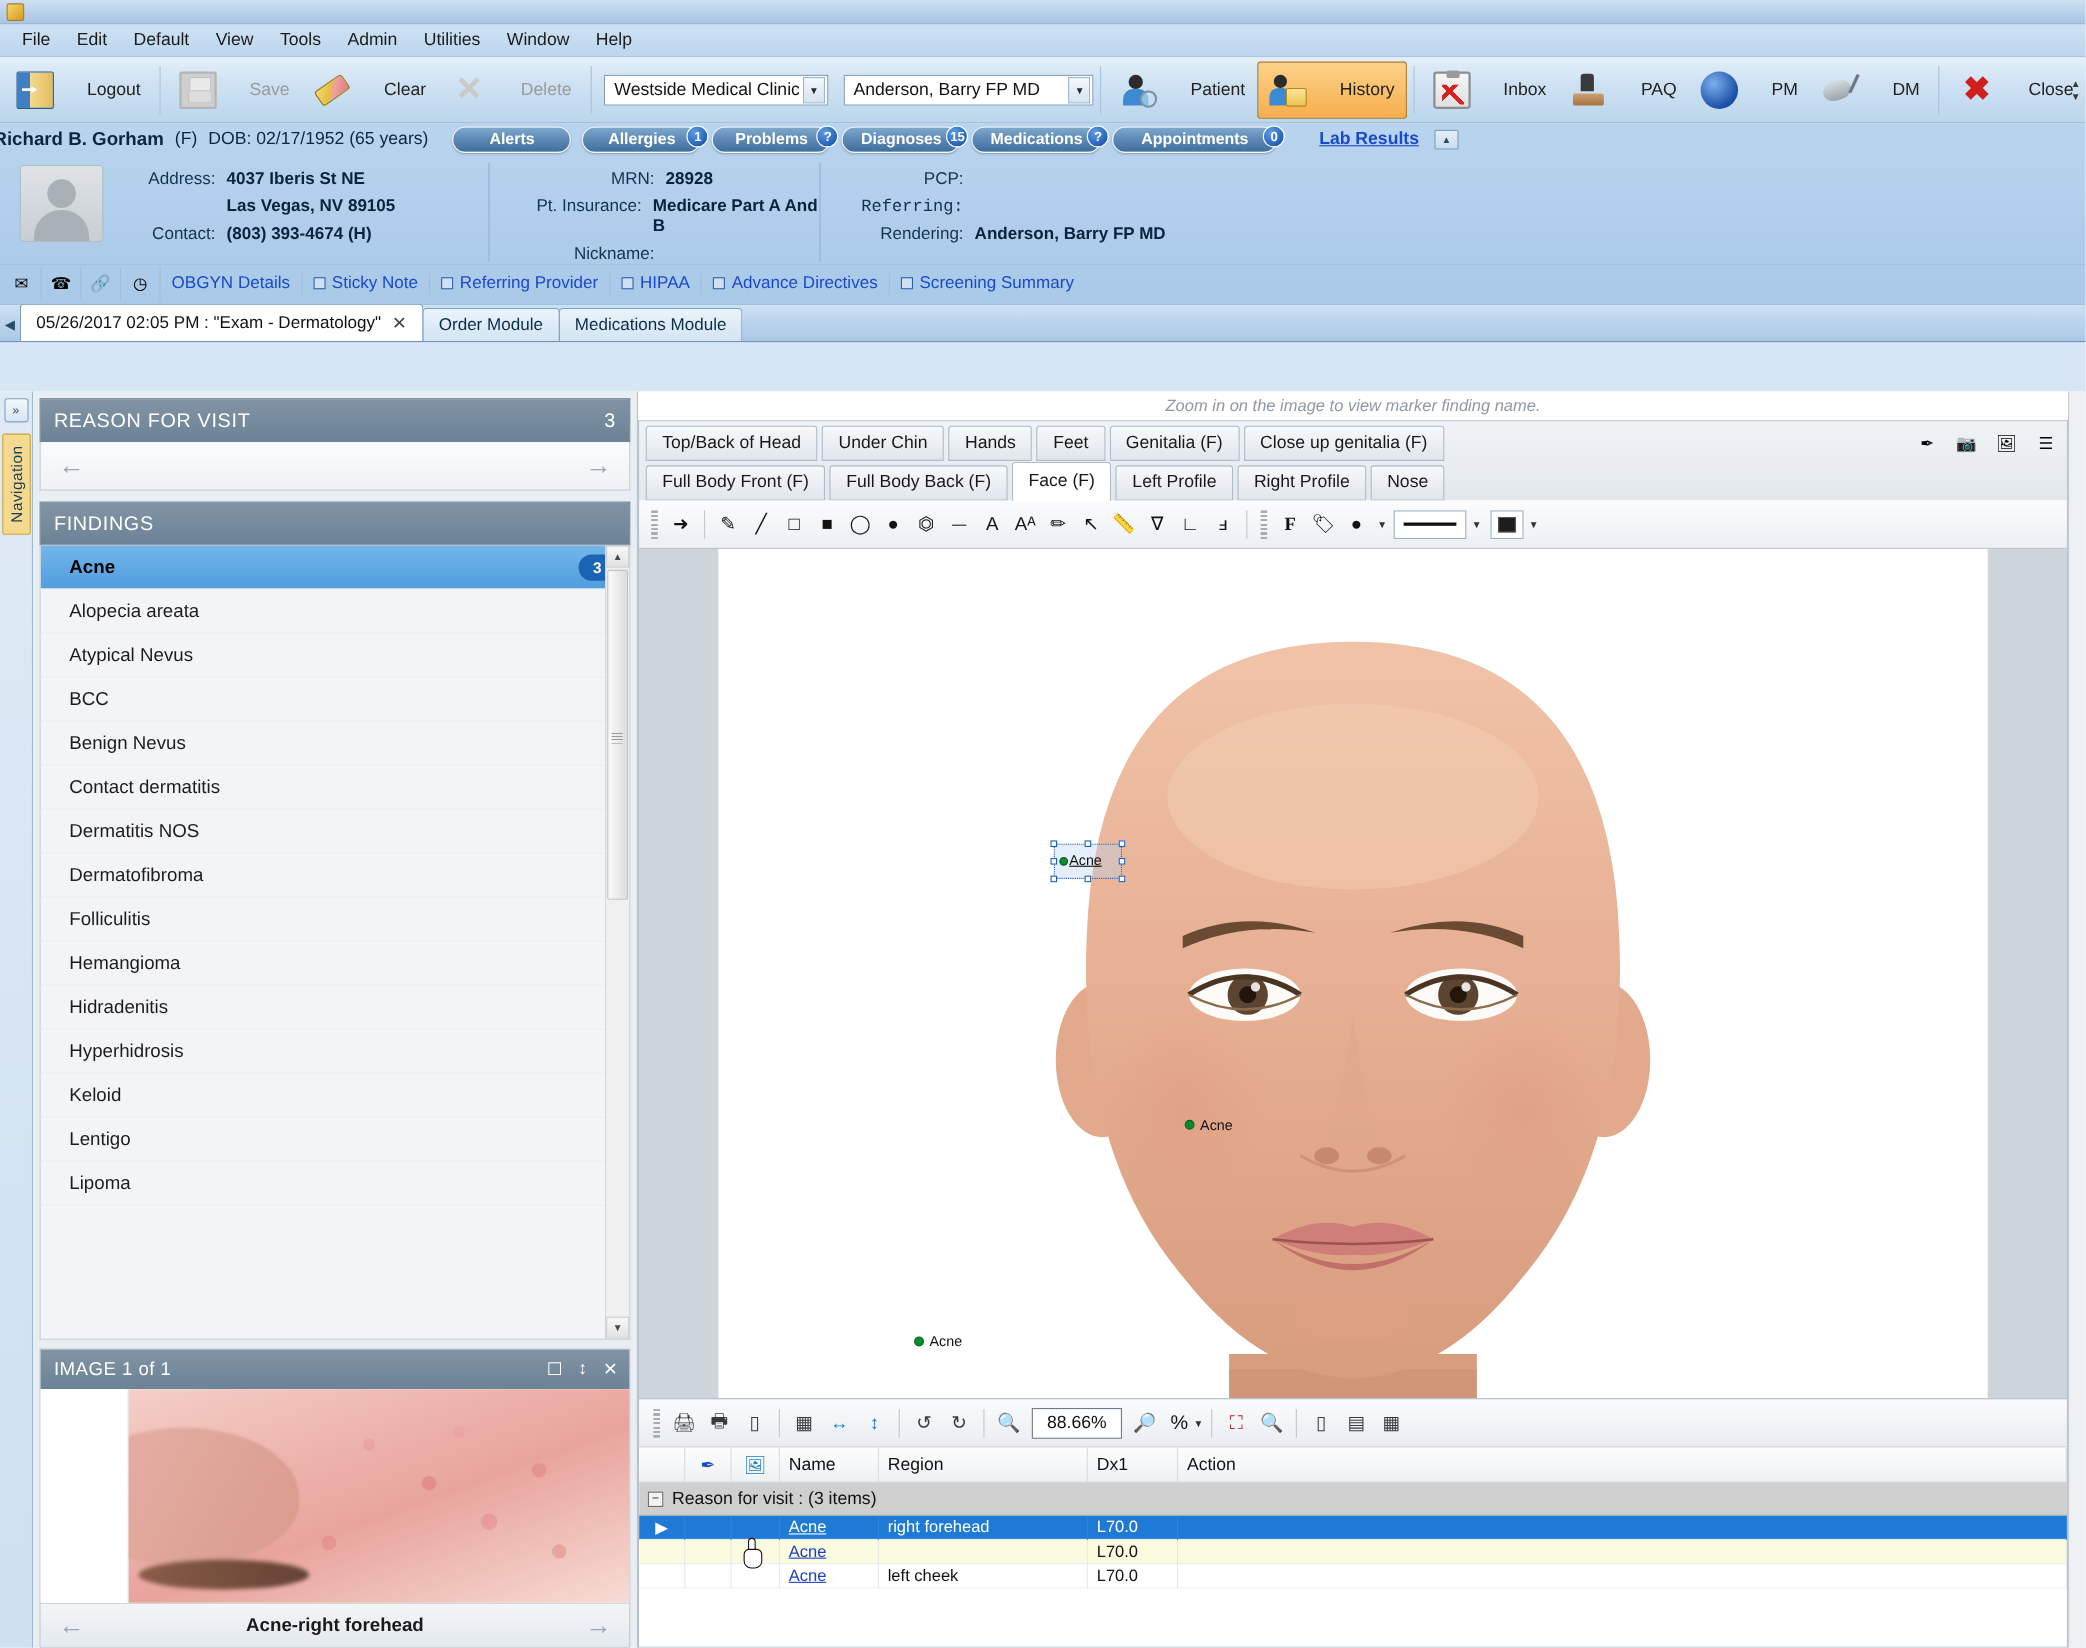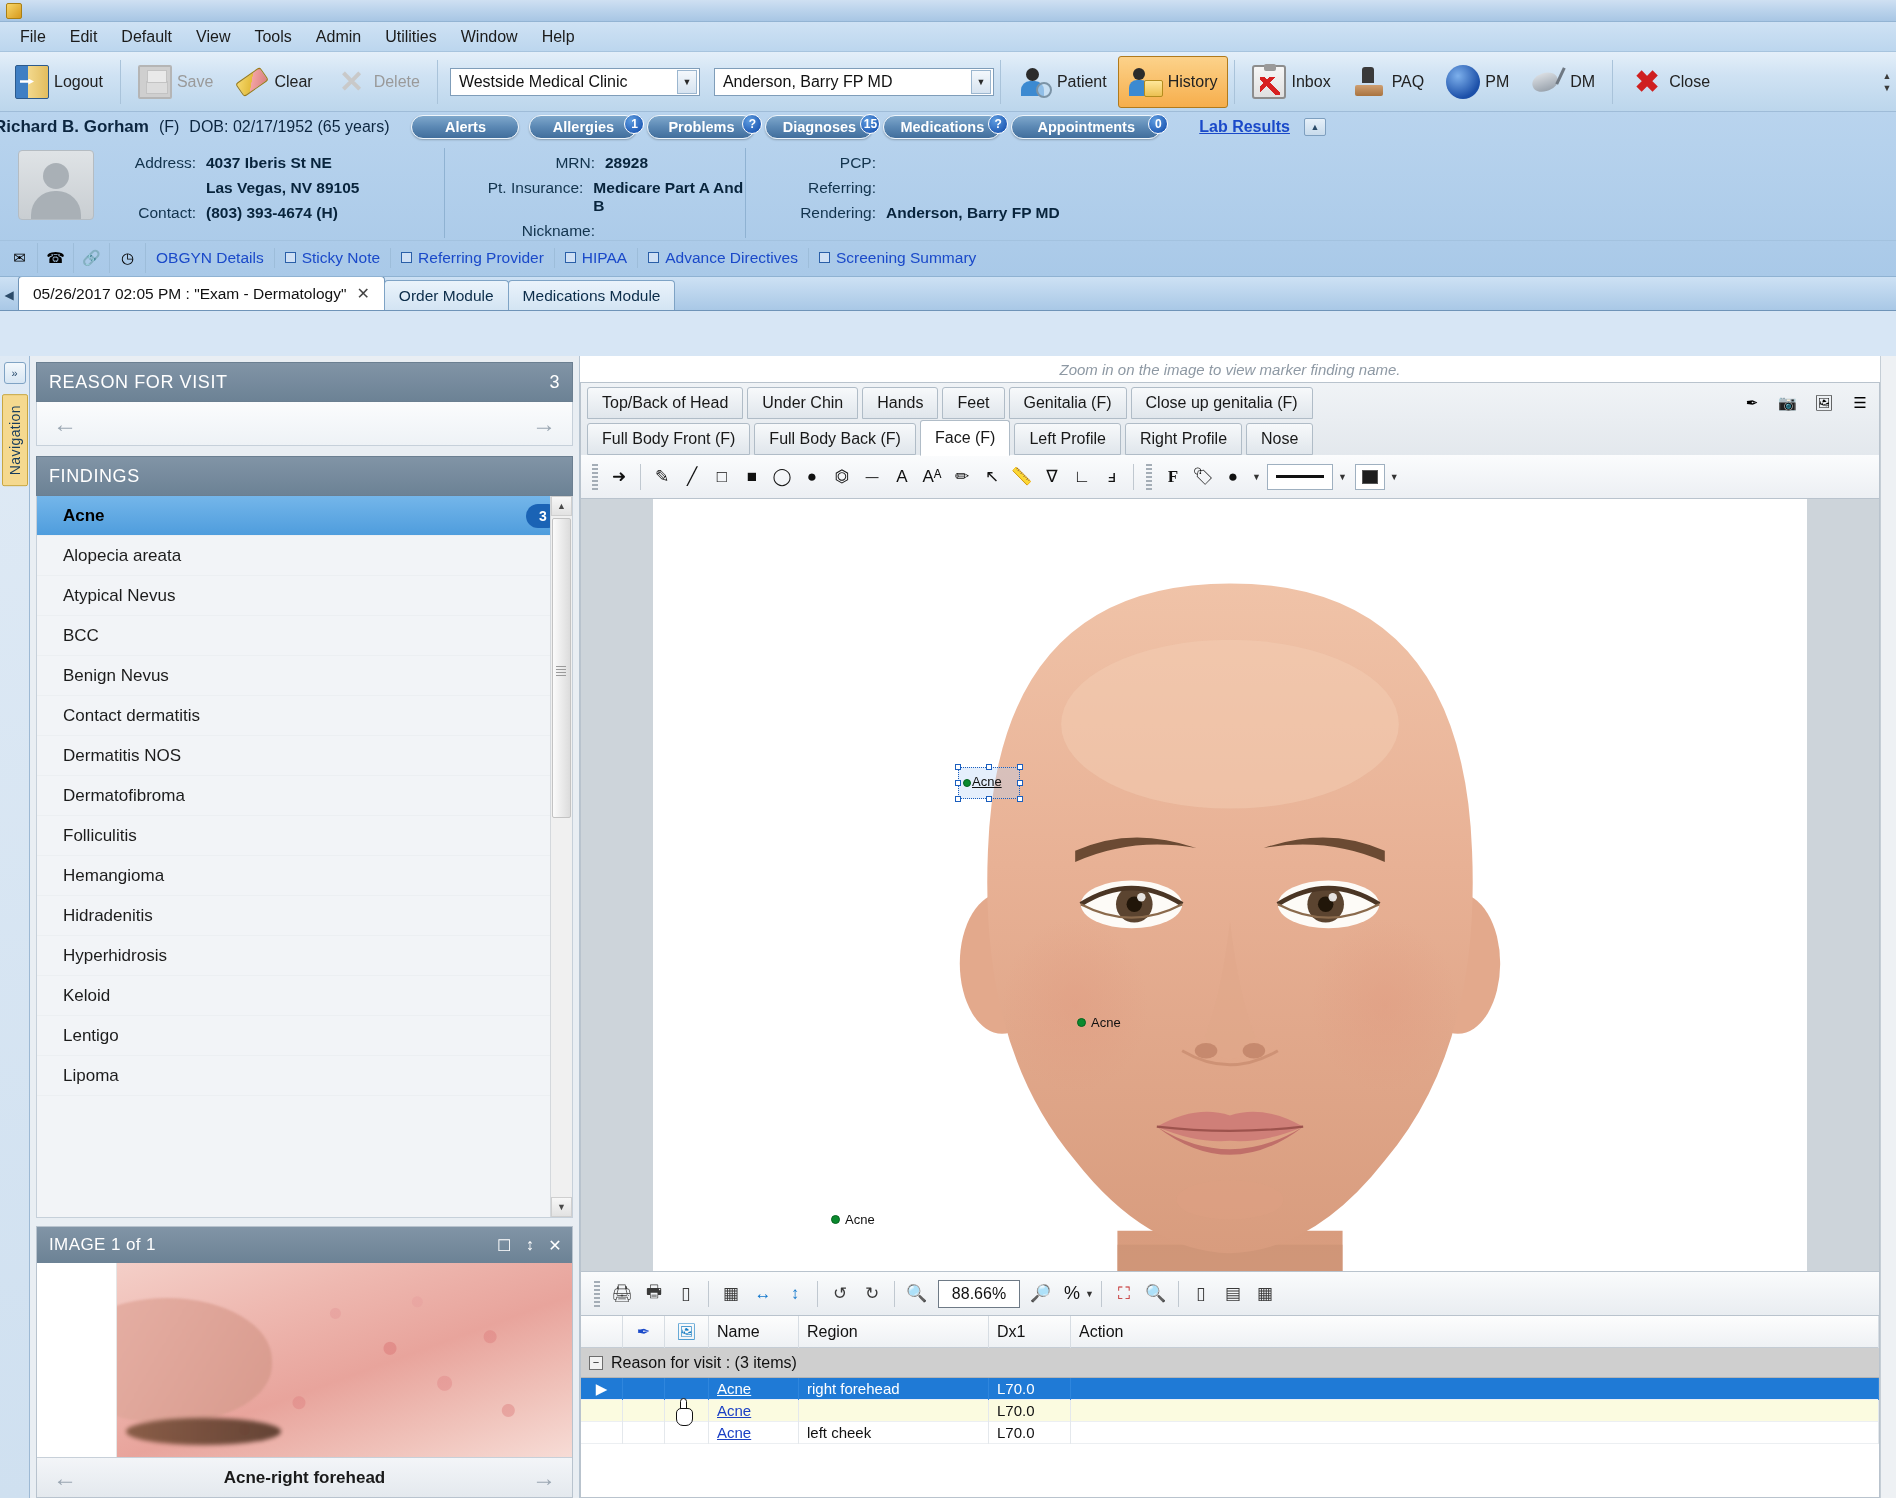--- a/index.html
+++ b/index.html
@@ -46,21 +46,21 @@
   #toolbar{
     height:60px;
     background:linear-gradient(180deg,#e4eff9 0%,#cfe2f3 40%,#bcd6ec 100%);
     display:flex;align-items:center;border-bottom:1px solid #9fbcd8;
     position:relative;padding-left:4px;
   }
   .tb-btn{
     display:flex;align-items:center;gap:5px;height:52px;padding:0 10px;
     cursor:default;border:1px solid transparent;border-radius:3px;
   }
-  .tb-btn .lab{font-size:16px;color:#222;}
+  .tb-btn .lab{font-size:16px;color:#222;margin-left:25px;}
   .tb-btn.disabled .lab{color:#9a9a9a;}
   .tb-btn.active{
     background:linear-gradient(180deg,#fcd28a,#f6ae4c);
     border:1px solid #b07a1c;
   }
   .tb-sep{width:1px;height:44px;background:#a9c3da;margin:0 6px;}
   .ico{width:34px;height:34px;position:relative;flex:0 0 auto;}
 
   
   .ico-logout{
@@ -665,21 +665,21 @@
     </div>
 
     <div class="vsep"></div>
 
     <div class="dcol" style="padding-top:8px;padding-left:10px;">
       <div class="drow">
           <span class="dlab" style="width:120px;">PCP:</span>
           <span class="dval"></span>
         </div>
       <div class="drow">
-          <span class="dlab" style="width:120px;">Referring:</span>
+          <span class="dlab" style="width:120px;font-family:Liberation Mono, monospace;">Referring:</span>
           <span class="dval"></span>
         </div>
       <div class="drow">
           <span class="dlab" style="width:120px;">Rendering:</span>
           <span class="dval">Anderson, Barry FP MD</span>
         </div>
     </div>
   </div>
 
   <div id="linksrow">

